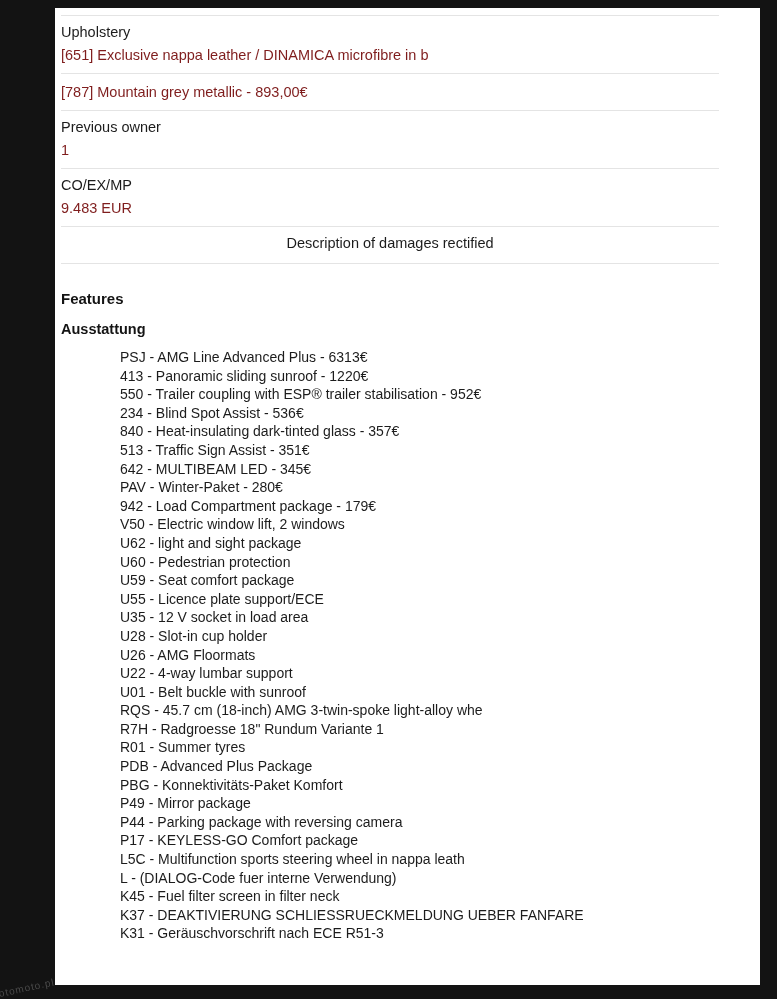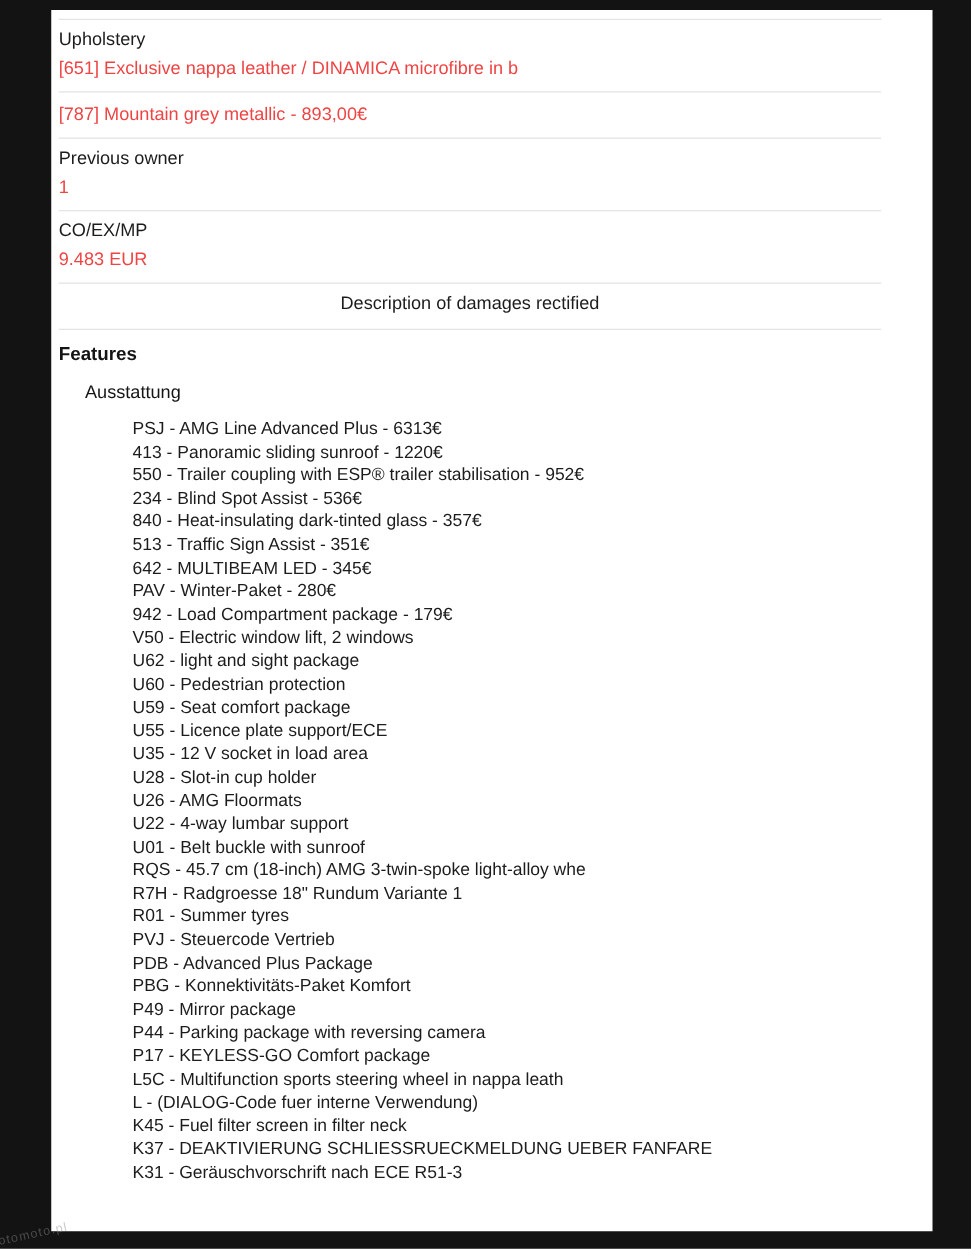--- a/index.html
+++ b/index.html
@@ -9,21 +9,21 @@
   body {
     width: 777px;
     height: 999px;
     position: relative;
     background: #131313;
     font-family: "Liberation Sans", sans-serif;
     overflow: hidden;
   }
   .content-page {
     position: absolute;
-    left: 41px;
+    left: 55px;
     top: 8px;
     width: 705px;
     height: 977px;
     background: #ffffff;
     overflow: hidden;
   }
   .inner {
     padding-left: 6px;
     width: 658px;
   }
@@ -43,35 +43,34 @@
     height: 0;
   }
   .spec-label {
     font-size: 14.5px;
     line-height: 21px;
     color: #1c1c1c;
   }
   .spec-value {
     font-size: 14.5px;
     line-height: 21px;
-    color: #ef4444;
+    color: #7f1d1d;
     margin-top: 2px;
   }
   .features-title {
-    margin-top: 10px;
+    margin-top: 25px;
     font-size: 15px;
     font-weight: bold;
     color: #141414;
     line-height: 20px;
   }
   .features-group-title {
     margin-top: 10px;
-    margin-left: 21px;
     font-size: 14.5px;
-    font-weight: normal;
+    font-weight: bold;
     color: #141414;
     line-height: 20px;
   }
   .feature-list {
     margin-top: 9px;
     margin-left: 21px;
   }
   .feature-item {
     font-size: 14px;
     line-height: 18.6px;
@@ -145,21 +144,20 @@
         <div class="feature-item">U59 - Seat comfort package</div>
         <div class="feature-item">U55 - Licence plate support/ECE</div>
         <div class="feature-item">U35 - 12 V socket in load area</div>
         <div class="feature-item">U28 - Slot-in cup holder</div>
         <div class="feature-item">U26 - AMG Floormats</div>
         <div class="feature-item">U22 - 4-way lumbar support</div>
         <div class="feature-item">U01 - Belt buckle with sunroof</div>
         <div class="feature-item">RQS - 45.7 cm (18-inch) AMG 3-twin-spoke light-alloy whe</div>
         <div class="feature-item">R7H - Radgroesse 18" Rundum Variante 1</div>
         <div class="feature-item">R01 - Summer tyres</div>
-        <div class="feature-item">PVJ - Steuercode Vertrieb</div>
         <div class="feature-item">PDB - Advanced Plus Package</div>
         <div class="feature-item">PBG - Konnektivitäts-Paket Komfort</div>
         <div class="feature-item">P49 - Mirror package</div>
         <div class="feature-item">P44 - Parking package with reversing camera</div>
         <div class="feature-item">P17 - KEYLESS-GO Comfort package</div>
         <div class="feature-item">L5C - Multifunction sports steering wheel in nappa leath</div>
         <div class="feature-item">L - (DIALOG-Code fuer interne Verwendung)</div>
         <div class="feature-item">K45 - Fuel filter screen in filter neck</div>
         <div class="feature-item">K37 - DEAKTIVIERUNG SCHLIESSRUECKMELDUNG UEBER FANFARE</div>
         <div class="feature-item">K31 - Geräuschvorschrift nach ECE R51-3</div>

